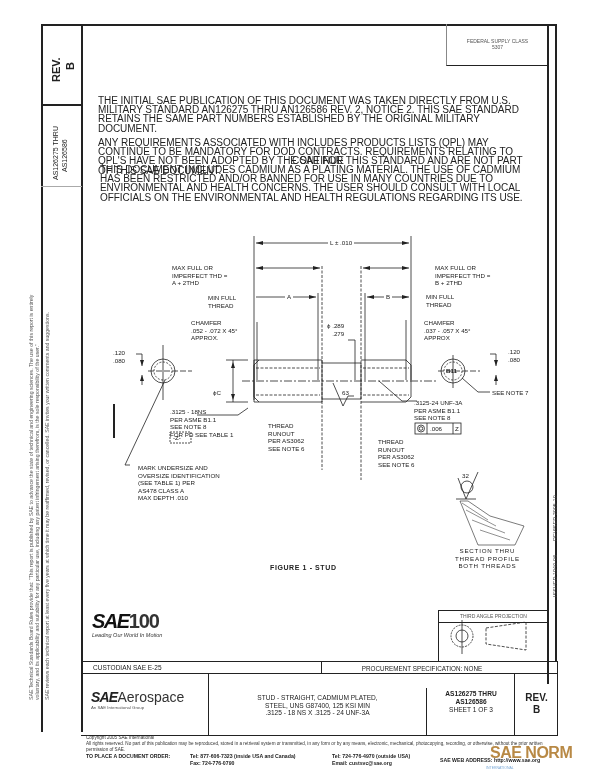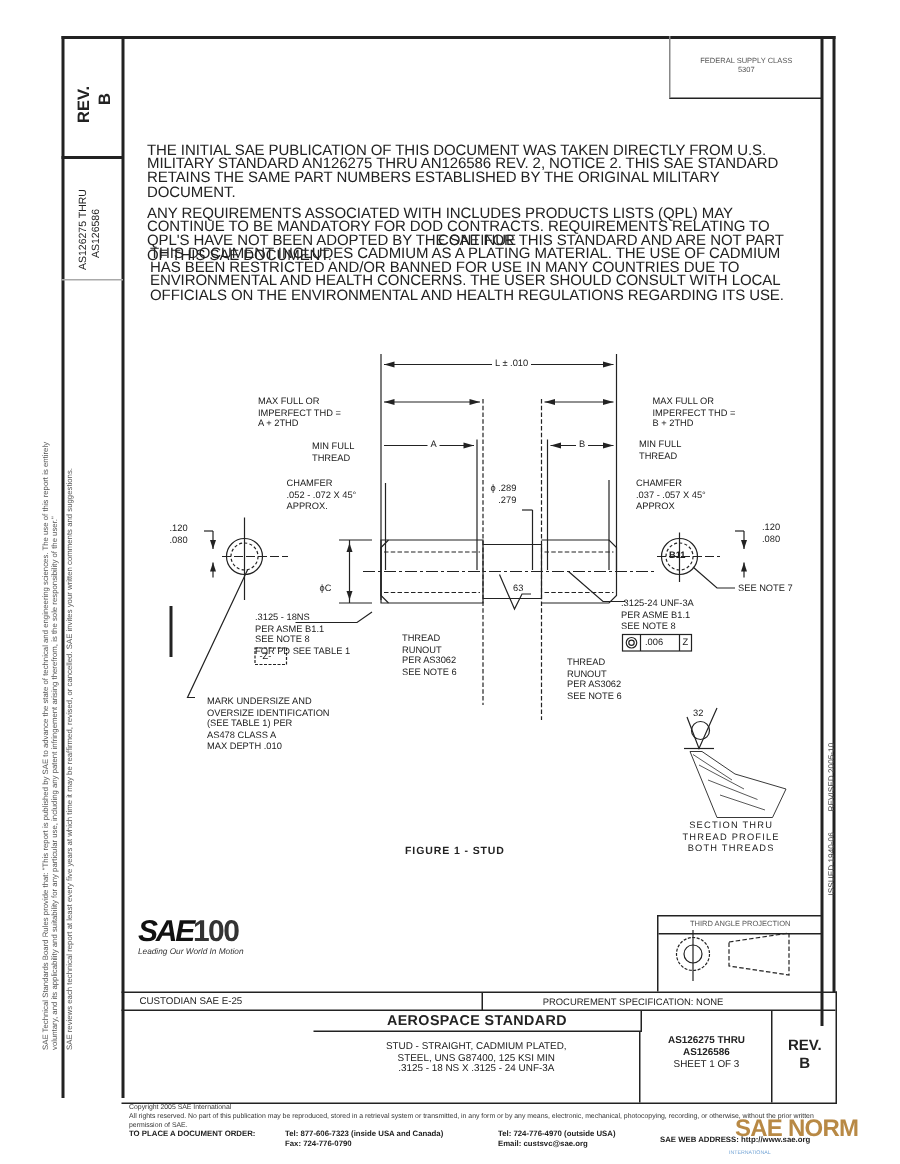--- a/index.html
+++ b/index.html
@@ -218,22 +218,25 @@
   <div class="tiny center" style="height:11px;line-height:11px;border-bottom:1px solid #222;">THIRD ANGLE PROJECTION</div>
 </div>
 
 <div class="abs" style="left:81px;top:661px;width:476px;height:73px;border:1px solid #222;border-left:none;">
   <div class="abs" style="left:0;top:0;width:240px;height:11px;border-right:1px solid #222;border-bottom:1px solid #222;">
     <span class="abs" style="left:12px;top:2px;font-size:6.5px;">CUSTODIAN  SAE E-25</span>
   </div>
   <div class="abs" style="left:241px;top:0;width:235px;height:11px;border-bottom:1px solid #222;">
     <span class="abs center" style="left:0;width:200px;top:3px;font-size:6.3px;">PROCUREMENT SPECIFICATION: NONE</span>
   </div>
-  <div class="abs" style="left:128px;top:12px;width:218px;height:13px;border-bottom:1px solid #222;border-right:1px solid #222;">
-    <div class="center bold" style="font-size:9.5px;line-height:13px;letter-spacing:0.3px;">AEROSPACE STANDARD</div>
+  <div class="abs" style="left:0;top:12px;width:127px;height:61px;border-right:1px solid #222;">
+    <div class="abs" style="left:10px;top:14px;white-space:nowrap;">
+      <span style="font-size:14px;font-weight:bold;font-style:italic;letter-spacing:-0.8px;">SAE</span><span style="font-size:14px;color:#333;">Aerospace</span>
+      <div class="tiny" style="font-size:4.3px;margin-top:-1px;">An SAE International Group</div>
+    </div>
   </div>
   <div class="abs center" style="left:128px;top:26px;width:218px;height:47px;border-right:1px solid #222;font-size:6.6px;line-height:7.6px;padding-top:6px;box-sizing:border-box;">
     <div>STUD - STRAIGHT, CADMIUM PLATED,</div>
     <div>STEEL, UNS G87400, 125 KSI  MIN</div>
     <div>.3125 - 18 NS X .3125 - 24 UNF-3A</div>
   </div>
   <div class="abs center" style="left:347px;top:12px;width:87px;height:61px;border-right:1px solid #222;font-size:6.6px;line-height:7.8px;padding-top:16px;box-sizing:border-box;">
     <div class="bold">AS126275 THRU</div>
     <div class="bold">AS126586</div>
     <div>SHEET 1 OF 3</div>

